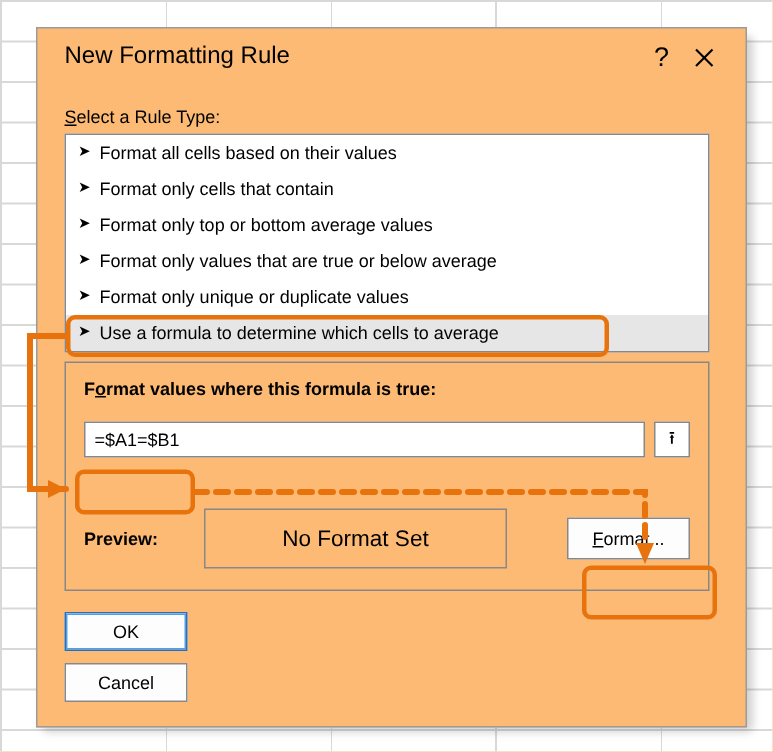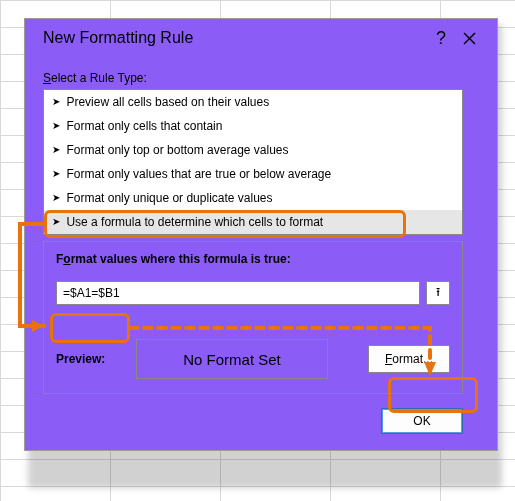--- a/index.html
+++ b/index.html
@@ -29,21 +29,21 @@
     left: 28px; top: 24px;
     width: 474px; height: 464px;
     background: rgba(0,0,0,0.18);
     filter: blur(3px);
     border-radius: 4px;
   }
   .dialog {
     position: absolute;
     left: 24px; top: 18px;
     width: 474px;
-    background: #8b5cf6;
+    background: #fdba74;
     border: 1px solid #9b9b9b;
   }
   .titlebar {
     height: 38px;
     display: flex;
     align-items: center;
     padding: 0 14px 0 18px;
   }
   .titlebar .title {
     font-size: 16px;
@@ -54,21 +54,21 @@
     width: 28px;
     height: 28px;
     display: flex;
     align-items: center;
     justify-content: center;
     font-size: 16px;
   }
   .titlebar .help-icon { font-size: 18px; }
   .titlebar .close-icon svg { width: 13px; height: 13px; }
   .body {
-    padding: 6px 34px 16px 18px;
+    padding: 6px 24px 16px 18px;
   }
   .section-label {
     font-size: 12px;
     margin-top: 8px;
     margin-bottom: 4px;
   }
   .u { text-decoration: underline; }
   .rule-list {
     border: 1px solid #888;
     background: #fff;
@@ -151,20 +151,21 @@
     font-family: inherit;
     font-size: 12px;
     padding: 0;
     margin-left: 30px;
   }
   .button-row {
     display: flex;
     justify-content: flex-end;
     gap: 8px;
     margin-top: 14px;
+    flex-direction: column;
   }
   .btn {
     width: 82px;
     height: 26px;
     border: 1px solid #888;
     background: #fdfdfd;
     font-family: inherit;
     font-size: 12px;
   }
   .btn.primary {
@@ -201,41 +202,41 @@
   </div>
 
   <div class="body">
     <div class="section-label">
       <span class="u">S</span><span>elect a Rule Type:</span>
     </div>
 
     <div class="rule-list">
       <div class="rule-item">
         <span class="arrow-glyph">➤</span>
-        <span>Preview all cells based on their values</span>
+        <span>Format all cells based on their values</span>
       </div>
       <div class="rule-item">
         <span class="arrow-glyph">➤</span>
         <span>Format only cells that contain</span>
       </div>
       <div class="rule-item">
         <span class="arrow-glyph">➤</span>
         <span>Format only top or bottom average values</span>
       </div>
       <div class="rule-item">
         <span class="arrow-glyph">➤</span>
         <span>Format only values that are true or below average</span>
       </div>
       <div class="rule-item">
         <span class="arrow-glyph">➤</span>
         <span>Format only unique or duplicate values</span>
       </div>
       <div class="rule-item selected">
         <span class="arrow-glyph">➤</span>
-        <span>Use a formula to determine which cells to format</span>
+        <span>Use a formula to determine which cells to average</span>
       </div>
     </div>
 
 
     <div class="desc-frame">
       <div class="heading">
         <span>F</span><span class="u">o</span><span>rmat values where this formula is true:</span>
       </div>
       <div class="formula-row">
         <input class="formula-input" value="=$A1=$B1" style="">
@@ -245,20 +246,21 @@
         <div class="preview-label">Preview:</div>
         <div class="preview-box">No Format Set</div>
         <button class="format-btn">
           <span class="u">F</span><span>ormat...</span>
         </button>
       </div>
     </div>
 
     <div class="button-row">
       <button class="btn primary">OK</button>
+      <button class="btn">Cancel</button>
     </div>
   </div>
 </div>
 
 <div class="anno anno-box" style="left:44px; top:210px; width:362px; height:28px;"></div>
 
 <div class="anno anno-box" style="left:50px; top:313px; width:80px; height:30px;"></div>
 
 <div class="anno anno-box" style="left:388px; top:377px; width:90px; height:36px;"></div>
 

